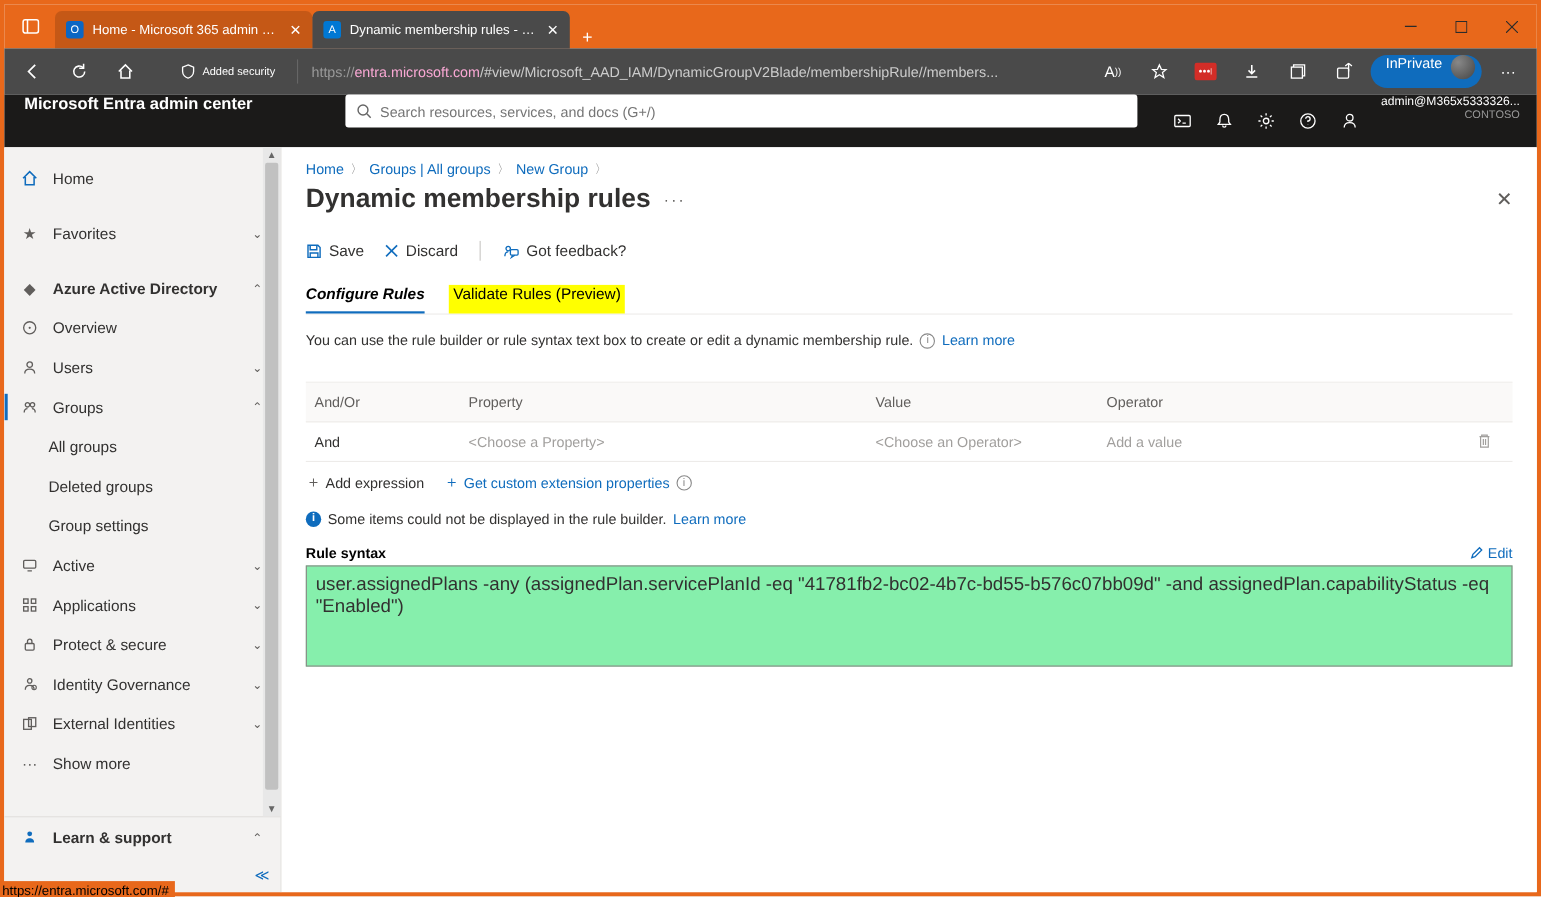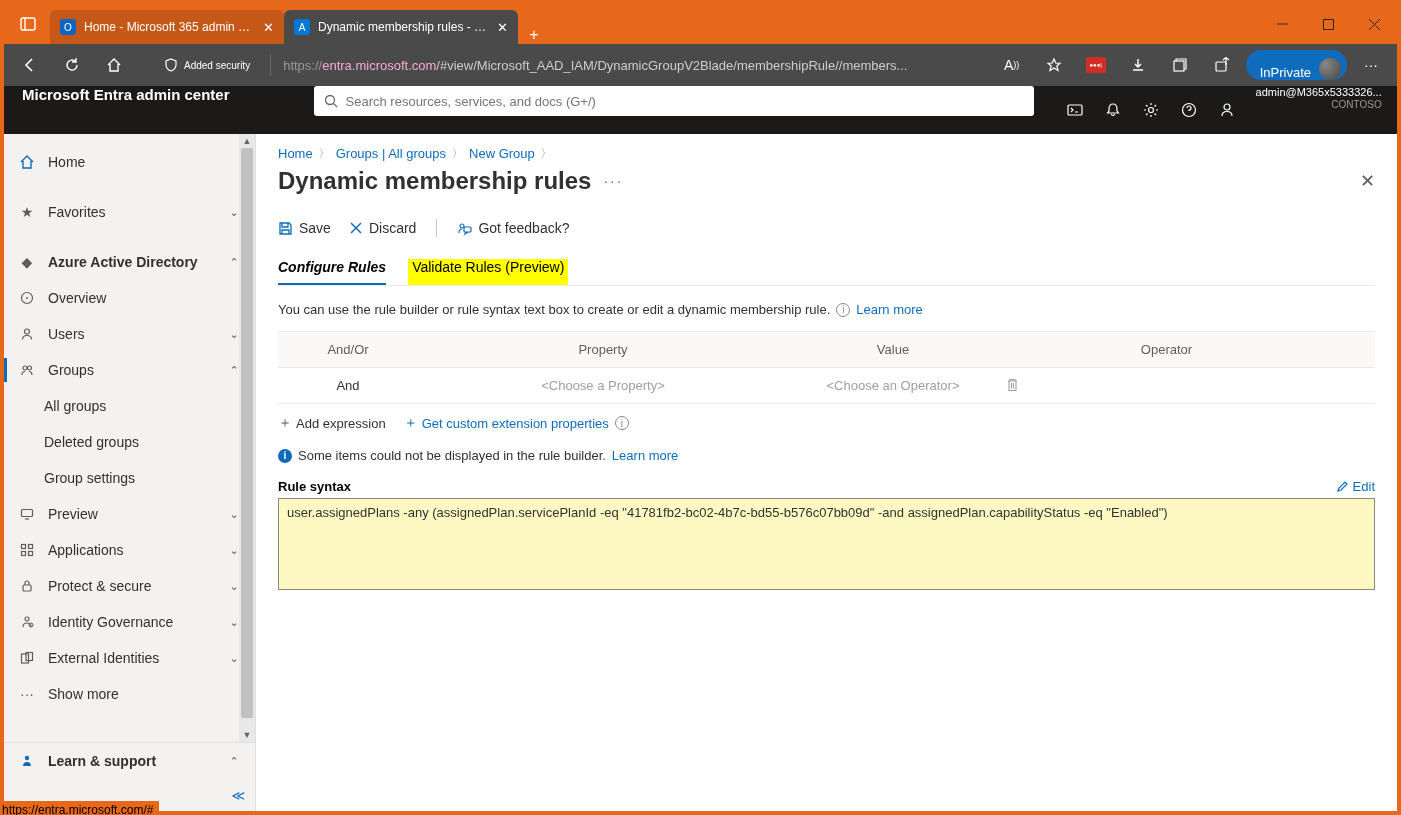--- a/index.html
+++ b/index.html
@@ -24,21 +24,21 @@
   .win-btn { width:46px; height:40px; display:flex; align-items:center; justify-content:center; color:#2b2b2b; font-size:11px; }
 
   .addr-bar { height:42px; background:#4a4a4a; display:flex; align-items:center; padding:0 8px; gap:6px; }
   .addr-btn { width:36px; height:36px; display:flex; align-items:center; justify-content:center; color:#fff; }
   .security { display:flex; align-items:center; gap:6px; color:#fff; font-size:10px; padding:0 8px; }
   .url-box { flex:0 0 auto; width:688px; height:30px; display:flex; align-items:center; font-size:13px; color:#ccc; overflow:hidden; white-space:nowrap; }
   .url-box .proto { color:#999; }
   .url-box .host { color:#f9a8d4; }
   .addr-spacer { flex:1; }
   .addr-icon { width:36px; height:36px; display:flex; align-items:center; justify-content:center; color:#fff; font-size:14px; }
-  .inprivate { background:#0f6cbd; color:#fff; border-radius:16px; height:30px; padding:0 6px 0 14px; display:flex; align-items:flex-end; gap:8px; font-size:13px; }
+  .inprivate { background:#0f6cbd; color:#fff; border-radius:16px; height:30px; padding:0 6px 0 14px; display:flex; align-items:flex-start; gap:8px; font-size:13px; }
   .inprivate .avatar { width:22px; height:22px; background:radial-gradient(circle at 30% 30%, #888, #444); border-radius:50%; }
 
   
   .portal-top { height:48px; background:#1b1a19; color:#fff; display:flex; align-items:flex-start; padding:0 18px; gap:12px; }
   .portal-title { font-size:15px; font-weight:600; white-space:nowrap; }
   .search-box { flex:0 0 auto; margin-left:72px; width:720px; height:30px; background:#fff; border-radius:3px; display:flex; align-items:center; padding:0 10px; gap:8px; color:#555; font-size:13px; }
   .search-box input { border:none; outline:none; flex:1; font-size:13px; color:#333; background:transparent; }
   .portal-icons { display:flex; align-items:center; gap:4px; margin-left:12px; }
   .portal-icon { width:34px; height:48px; display:flex; align-items:center; justify-content:center; color:#fff; }
   .portal-user { margin-left:auto; text-align:right; font-size:11px; line-height:1.2; display:flex; align-items:center; gap:8px; }
@@ -76,40 +76,40 @@
 
   .tabs-row { margin-top:22px; display:flex; gap:22px; font-size:14px; border-bottom:1px solid #edebe9; }
   .tabs-row .tab-pill { padding:0 0 8px; cursor:pointer; border-bottom:2px solid transparent; }
   .tabs-row .tab-pill.active { border-bottom-color:#0f6cbd; font-weight:600;font-style:italic; }
   .tabs-row .tab-pill.highlight { background:#ffff00; padding-left:4px; padding-right:4px; }
 
   .desc { margin-top:16px; font-size:13px; color:#323130; display:flex; align-items:center; gap:6px; }
   .desc a { color:#0f6cbd; text-decoration:none; }
   .info-circle { display:inline-flex; width:14px; height:14px; border:1px solid #888; border-radius:50%; color:#888; font-size:10px; align-items:center; justify-content:center; }
 
-  .rule-table { margin-top:14px; border:1px solid #edebe9; border-left:none; border-right:none;text-align:center; }
+  .rule-table { margin-top:30px; border:1px solid #edebe9; border-left:none; border-right:none; }
   .rule-head, .rule-row { display:grid; grid-template-columns:140px 370px 210px 1fr 40px; font-size:13px; color:#605e5c; }
   .rule-head { background:#faf9f8; border-bottom:1px solid #edebe9; }
   .rule-head > div, .rule-row > div { padding:10px 8px; }
   .rule-row { color:#323130; }
   .placeholder-text { color:#a19f9d; }
   .del-icon { color:#a19f9d; text-align:center; cursor:pointer; }
 
   .add-row { margin-top:10px; display:flex; align-items:center; gap:18px; font-size:13px; }
   .add-link { display:flex; align-items:center; gap:4px; cursor:pointer; color:#323130; }
   .add-link.blue { color:#0f6cbd; }
   .add-link .plus { color:#605e5c; font-size:14px; font-weight:normal; }
 
   .info-banner { margin-top:16px; font-size:13px; color:#323130; display:flex; align-items:center; gap:6px; }
   .info-banner .info-icon { width:14px; height:14px; border-radius:50%; background:#0f6cbd; color:#fff; display:flex; align-items:center; justify-content:center; font-size:10px; font-weight:bold; }
   .info-banner a { color:#0f6cbd; text-decoration:none; }
 
   .syntax-head { display:flex; align-items:center; margin-top:16px; font-size:13px; }
   .syntax-head .edit { margin-left:auto; color:#0f6cbd; display:flex; align-items:center; gap:4px; cursor:pointer; }
-  .syntax-box { margin-top:4px; border:1px solid #8a8886; background:#fef9c3; height:92px; padding:6px 8px; font-size:13px; color:#323130; font-family:"Segoe UI", sans-serif; }
+  .syntax-box { margin-top:4px; border:1px solid #8a8886; background:#86efac; height:92px; padding:6px 8px; font-size:17px; color:#323130; font-family:"Segoe UI", sans-serif; }
 
   .status-bar { position:absolute; left:-4px; bottom:-4px; background:#e8681b; color:#000; font-size:12px; padding:2px 6px; }
 
   svg { display:block; }
 </style>
 </head>
 <body>
 
 <div class="browser-frame">
 
@@ -333,21 +333,21 @@
         <div class="sidebar-sub">
             <span>Group settings</span>
           </div>
         <div class="sidebar-item">
           <span class="icon">
               <svg width="14" height="14" viewBox="0 0 14 14">
                 <rect x="1.5" y="2.5" width="11" height="7" rx="1" fill="none" stroke="#605e5c" stroke-width="1.2"></rect>
                 <line x1="5" y1="12" x2="9" y2="12" stroke="#605e5c" stroke-width="1.2"></line>
               </svg>
             </span>
-          <span>Preview</span>
+          <span>Active</span>
           <span class="chev">⌄</span>
         </div>
         <div class="sidebar-item">
           <span class="icon">
               <svg width="14" height="14" viewBox="0 0 14 14">
                 <rect x="1.5" y="1.5" width="4" height="4" fill="none" stroke="#605e5c" stroke-width="1.2"></rect>
                 <rect x="8.5" y="1.5" width="4" height="4" fill="none" stroke="#605e5c" stroke-width="1.2"></rect>
                 <rect x="1.5" y="8.5" width="4" height="4" fill="none" stroke="#605e5c" stroke-width="1.2"></rect>
                 <rect x="8.5" y="8.5" width="4" height="4" fill="none" stroke="#605e5c" stroke-width="1.2"></rect>
               </svg>
@@ -468,20 +468,21 @@
           <div>And/Or</div>
           <div>Property</div>
           <div>Value</div>
           <div>Operator</div>
           <div></div>
         </div>
         <div class="rule-row">
           <div><span>And</span></div>
           <div class="placeholder-text"><span>&lt;Choose a Property&gt;</span></div>
           <div class="placeholder-text"><span>&lt;Choose an Operator&gt;</span></div>
+          <div class="placeholder-text"><span>Add a value</span></div>
           <div class="del-icon">
             <svg width="13" height="14" viewBox="0 0 13 14">
                 <path d="M2 3 H11 M4 3 V1.5 H9 V3 M3 3 V12.5 H10 V3 M5.5 5 V10.5 M7.5 5 V10.5" fill="none" stroke="#a19f9d" stroke-width="1.1"></path>
               </svg>
           </div>
         </div>
       </div>
 
       <div class="add-row">
         <div class="add-link">

